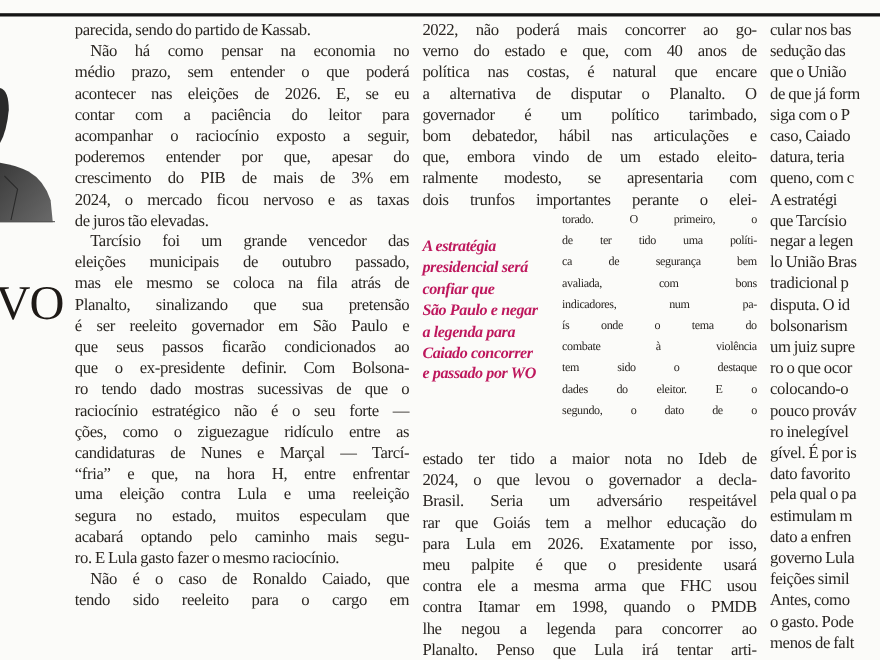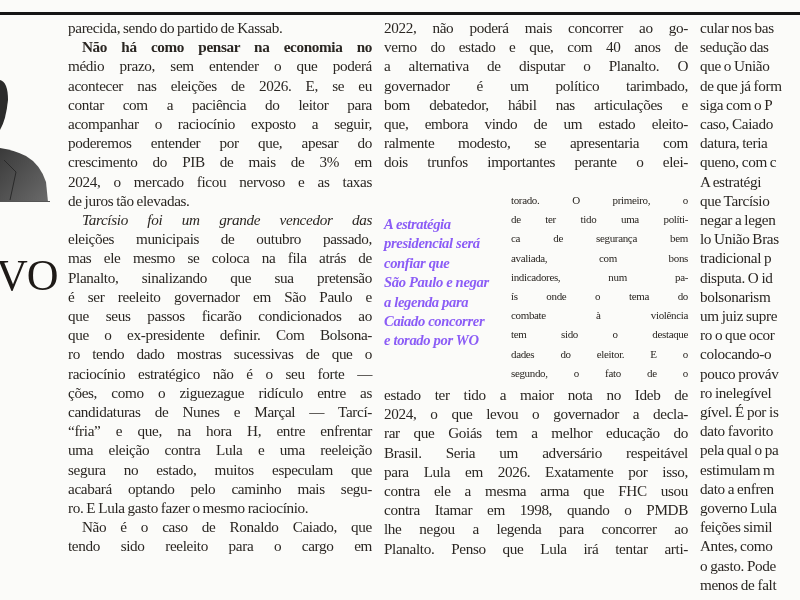--- a/index.html
+++ b/index.html
@@ -30,21 +30,21 @@
   }
   .headline {
     position:absolute; left:-4px; top:250px; font-size:44px; line-height:52px;
     font-family:"Liberation Serif", "DejaVu Serif", serif; color:#1e1a17;
     letter-spacing:-1px;
   }
   .pullquote {
     position:absolute; left:384px; top:215px; width:118px;
     font-family:"Liberation Serif", "DejaVu Serif", serif;
     font-style:italic; font-weight:bold; font-size:14.6px; line-height:19.4px;
-    color:#8b5cf6; letter-spacing:-0.35px;
+    color:#be185d; letter-spacing:-0.35px;
   }
   .pullquote span { display:block; white-space:nowrap; }
   .col-b-inset {
     position:absolute; left:511px; top:191px; width:177px;
     font-size:11px; line-height:19.2px; letter-spacing:-0.35px;
     font-family:"Liberation Serif", "DejaVu Serif", serif;
   }
   .col-b-inset .line { text-align:justify; }
 </style>
 </head>
@@ -81,30 +81,30 @@
   <span class="line last">stá ine-</span>
   <span class="line last">asos co-</span>
   <span class="line last">o? A pe-</span>
   <span class="line last">gando é</span>
   <span class="line last">s-chave</span>
   <span class="line last">posição</span>
 </div>
 
 <div class="col col-a" id="colA">
     <span class="line last">parecida, sendo do partido de Kassab.</span>
-    <span class="line" style="padding-left: 14px; font-weight: bold;">Não há como pensar na economia no</span>
+    <span class="line" style="padding-left: 14px;">Não há como pensar na economia no</span>
     <span class="line">médio prazo, sem entender o que poderá</span>
     <span class="line">acontecer nas eleições de 2026. E, se eu</span>
     <span class="line">contar com a paciência do leitor para</span>
     <span class="line">acompanhar o raciocínio exposto a seguir,</span>
     <span class="line">poderemos entender por que, apesar do</span>
     <span class="line">crescimento do PIB de mais de 3% em</span>
     <span class="line">2024, o mercado ficou nervoso e as taxas</span>
     <span class="line last">de juros tão elevadas.</span>
-    <span class="line" style="padding-left: 14px; font-style: italic;">Tarcísio foi um grande vencedor das</span>
+    <span class="line" style="padding-left: 14px;">Tarcísio foi um grande vencedor das</span>
     <span class="line">eleições municipais de outubro passado,</span>
     <span class="line">mas ele mesmo se coloca na fila atrás de</span>
     <span class="line">Planalto, sinalizando que sua pretensão</span>
     <span class="line">é ser reeleito governador em São Paulo e</span>
     <span class="line">que seus passos ficarão condicionados ao</span>
     <span class="line">que o ex-presidente definir. Com Bolsona-</span>
     <span class="line">ro tendo dado mostras sucessivas de que o</span>
     <span class="line">raciocínio estratégico não é o seu forte —</span>
     <span class="line">ções, como o ziguezague ridículo entre as</span>
     <span class="line">candidaturas de Nunes e Marçal — Tarcí-</span>
@@ -113,57 +113,59 @@
     <span class="line">segura no estado, muitos especulam que</span>
     <span class="line">acabará optando pelo caminho mais segu-</span>
     <span class="line last">ro. E Lula gasto fazer o mesmo raciocínio.</span>
     <span class="line" style="padding-left: 14px;">Não é o caso de Ronaldo Caiado, que</span>
     <span class="line">tendo sido reeleito para o cargo em</span>
   </div>
 
 <div class="col col-b" id="colBTop">
     <span class="line">2022, não poderá mais concorrer ao go-</span>
     <span class="line">verno do estado e que, com 40 anos de</span>
+    <span class="line">política nas costas, é natural que encare</span>
     <span class="line">a alternativa de disputar o Planalto. O</span>
     <span class="line">governador é um político tarimbado,</span>
     <span class="line">bom debatedor, hábil nas articulações e</span>
     <span class="line">que, embora vindo de um estado eleito-</span>
     <span class="line">ralmente modesto, se apresentaria com</span>
     <span class="line">dois trunfos importantes perante o elei-</span>
   </div>
 
 <div class="pullquote" id="pullquote">
     <span>A estratégia</span>
     <span>presidencial será</span>
     <span>confiar que</span>
     <span>São Paulo e negar</span>
     <span>a legenda para</span>
     <span>Caiado concorrer</span>
-    <span>e torado por WO</span>
+    <span>e passado por WO</span>
   </div>
 
 <div class="col-b-inset" id="colBInset">
     <span class="line">torado. O primeiro, o</span>
     <span class="line">de ter tido uma políti-</span>
     <span class="line">ca de segurança bem</span>
     <span class="line">avaliada, com bons</span>
     <span class="line">indicadores, num pa-</span>
     <span class="line">ís onde o tema do</span>
     <span class="line">combate à violência</span>
     <span class="line">tem sido o destaque</span>
     <span class="line">dades do eleitor. E o</span>
-    <span class="line">segundo, o fato de o</span>
-  </div>
-
-<div class="col col-b" id="colBBottom" style="top:385px;">
+    <span class="line">segundo, o dato de o</span>
+  </div>
+
+<div class="col col-b" id="colBBottom" style="top:408px;">
     <span class="line">estado ter tido a maior nota no Ideb de</span>
     <span class="line">2024, o que levou o governador a decla-</span>
+    <span class="line">Brasil. Seria um adversário respeitável</span>
     <span class="line">rar que Goiás tem a melhor educação do</span>
-    <span class="line">Brasil. Seria um adversário respeitável</span>
     <span class="line">para Lula em 2026. Exatamente por isso,</span>
+    <span class="line">meu palpite é que o presidente usará</span>
     <span class="line">contra ele a mesma arma que FHC usou</span>
     <span class="line">contra Itamar em 1998, quando o PMDB</span>
     <span class="line">lhe negou a legenda para concorrer ao</span>
     <span class="line">Planalto. Penso que Lula irá tentar arti-</span>
   </div>
 
 <div class="col col-c" id="colC">
     <span class="line last">cular nos bas</span>
     <span class="line last">sedução das</span>
     <span class="line last">que o União</span>

